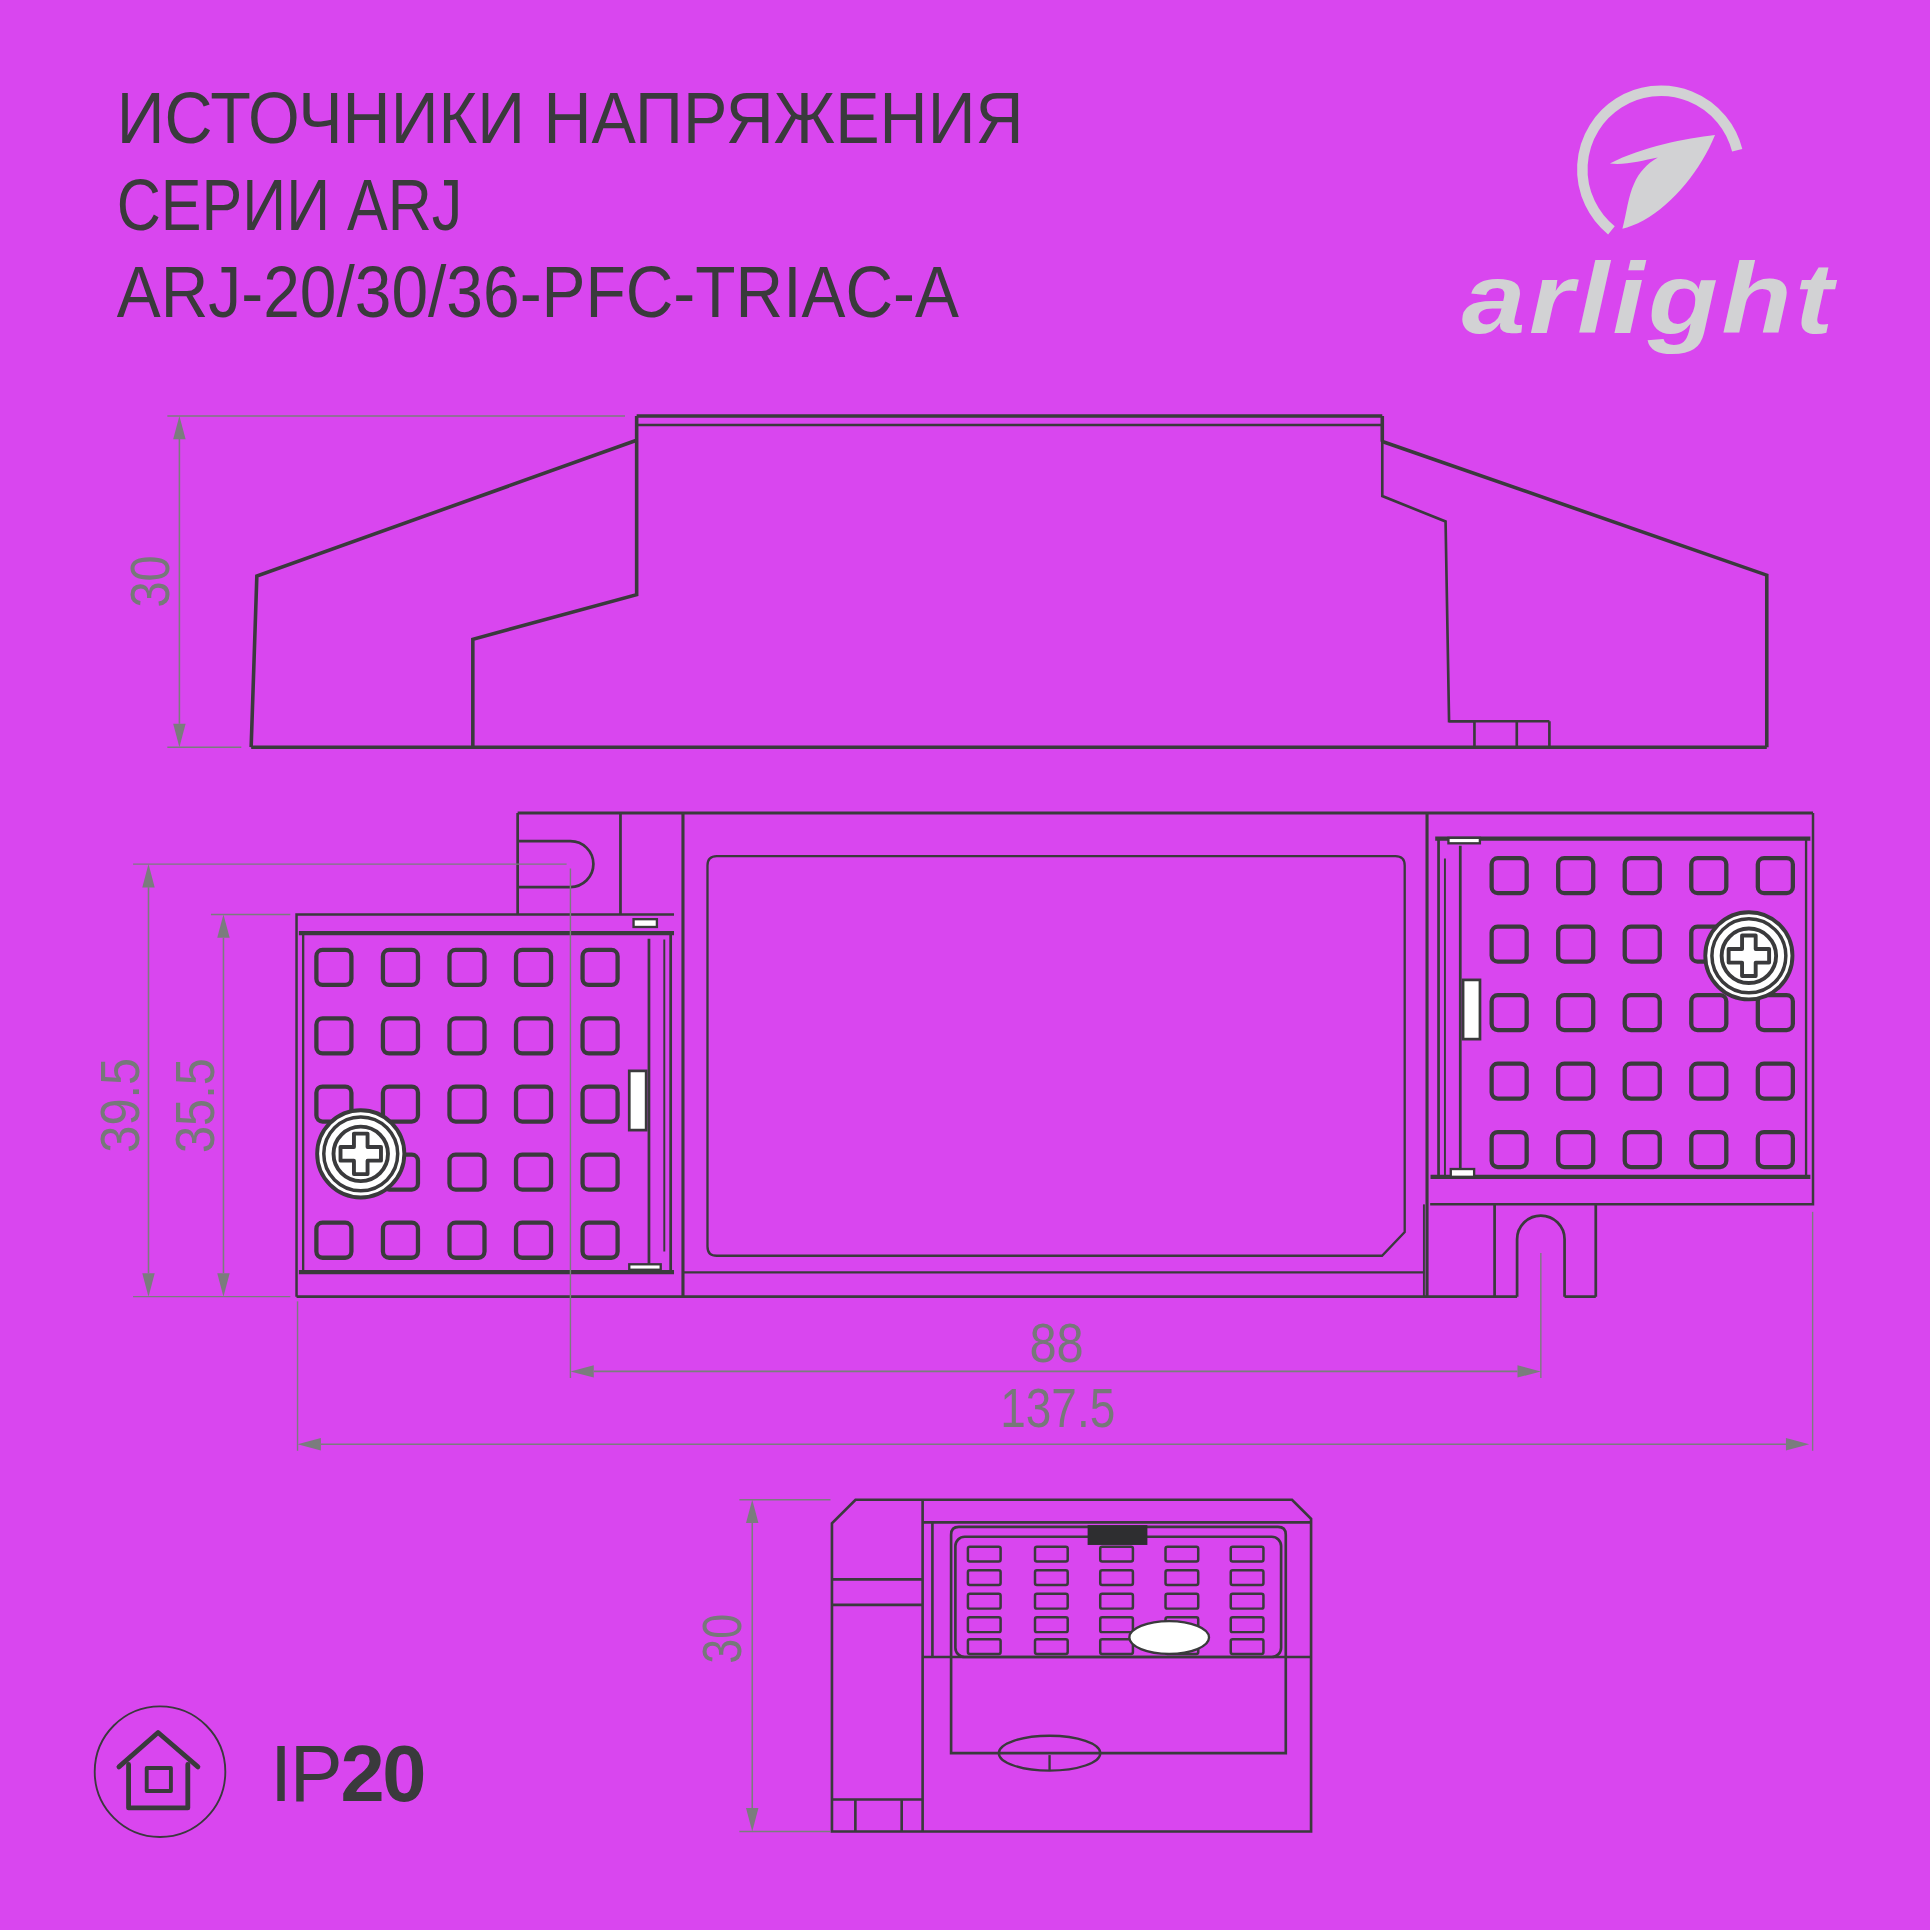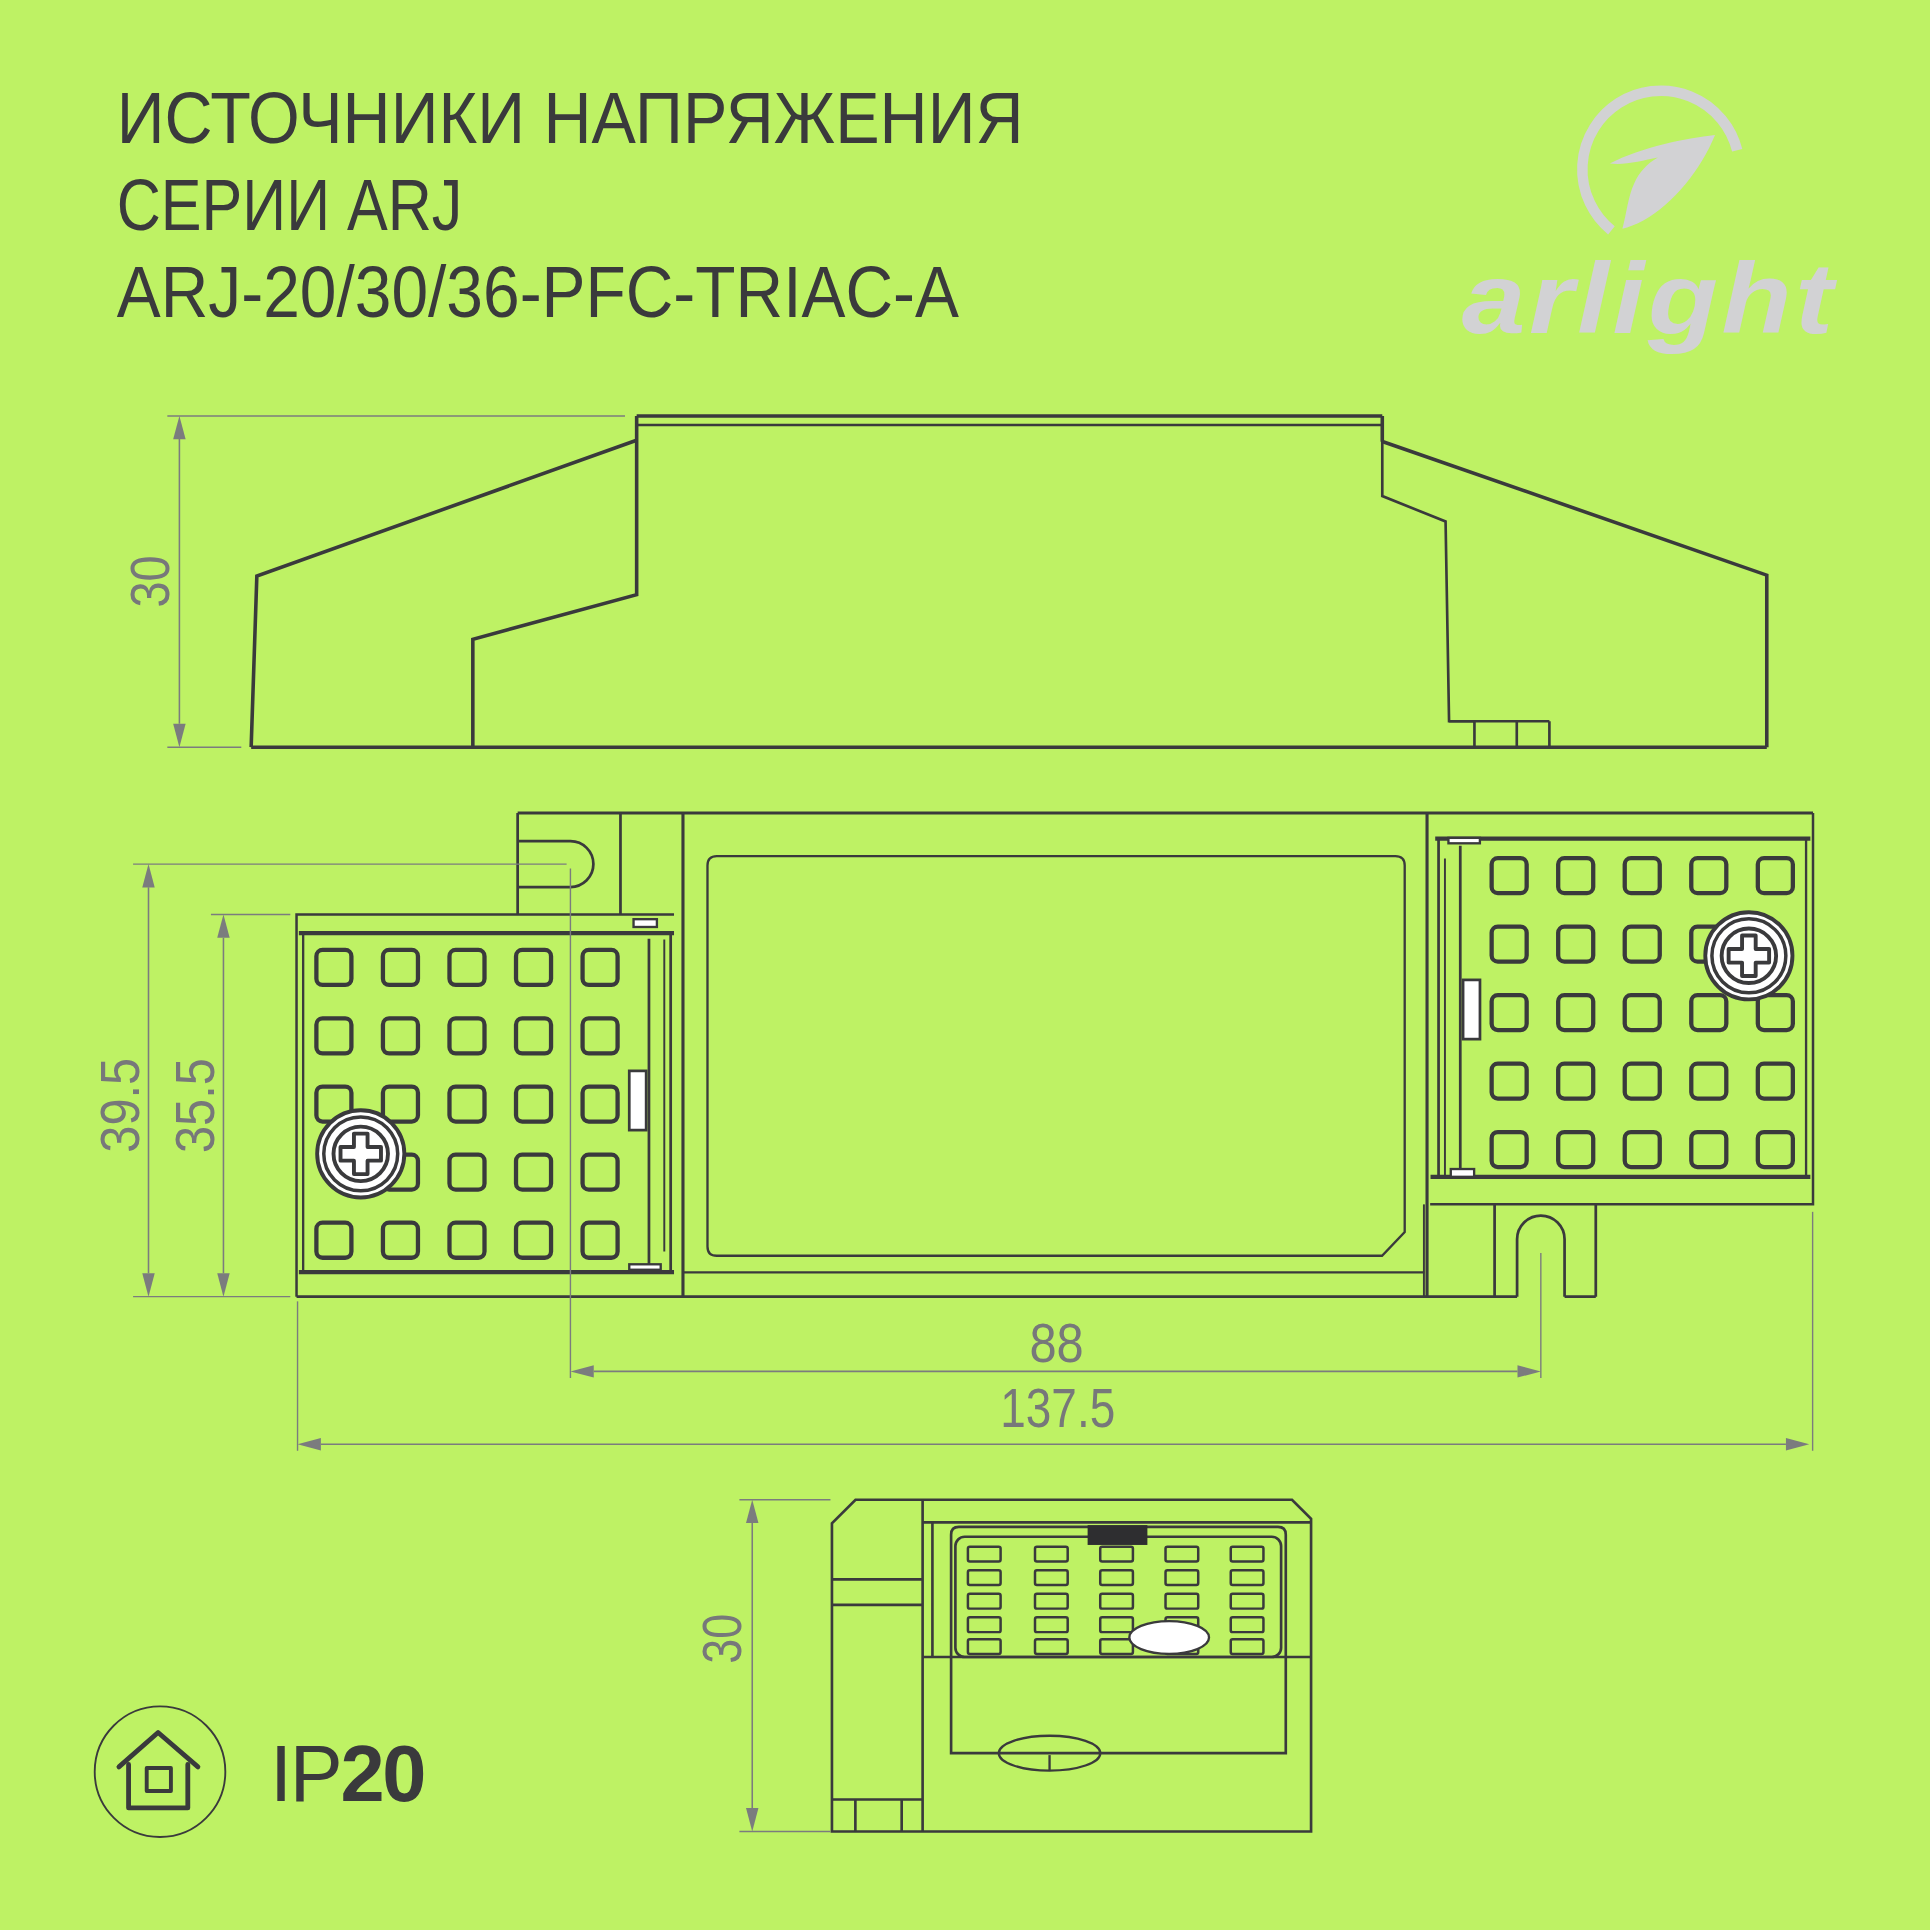--- a/index.html
+++ b/index.html
@@ -1,16 +1,16 @@
 <!DOCTYPE html>
 <html style="font-size:12.5px"><head>
 <meta charset="utf-8">
 <style>
   html,body{margin:0;padding:0;background:#ffffff;}
-  .page{position:relative;width:1931px;height:1931px;background:#bef264;overflow:hidden;}
+  .page{position:relative;width:1931px;height:1931px;background:#d946ef;overflow:hidden;}
   svg{position:absolute;left:0;top:0;}
   text{font-family:"Liberation Sans", sans-serif;}
 </style>
 </head>
 <body>
 <div class="page">
 <svg width="1931" height="1931" viewBox="0 0 2481 2481">
 
 <text x="150" y="184" font-size="93" fill="#3a3a3c" textLength="1165" lengthAdjust="spacingAndGlyphs">ИСТОЧНИКИ НАПРЯЖЕНИЯ</text>
 

